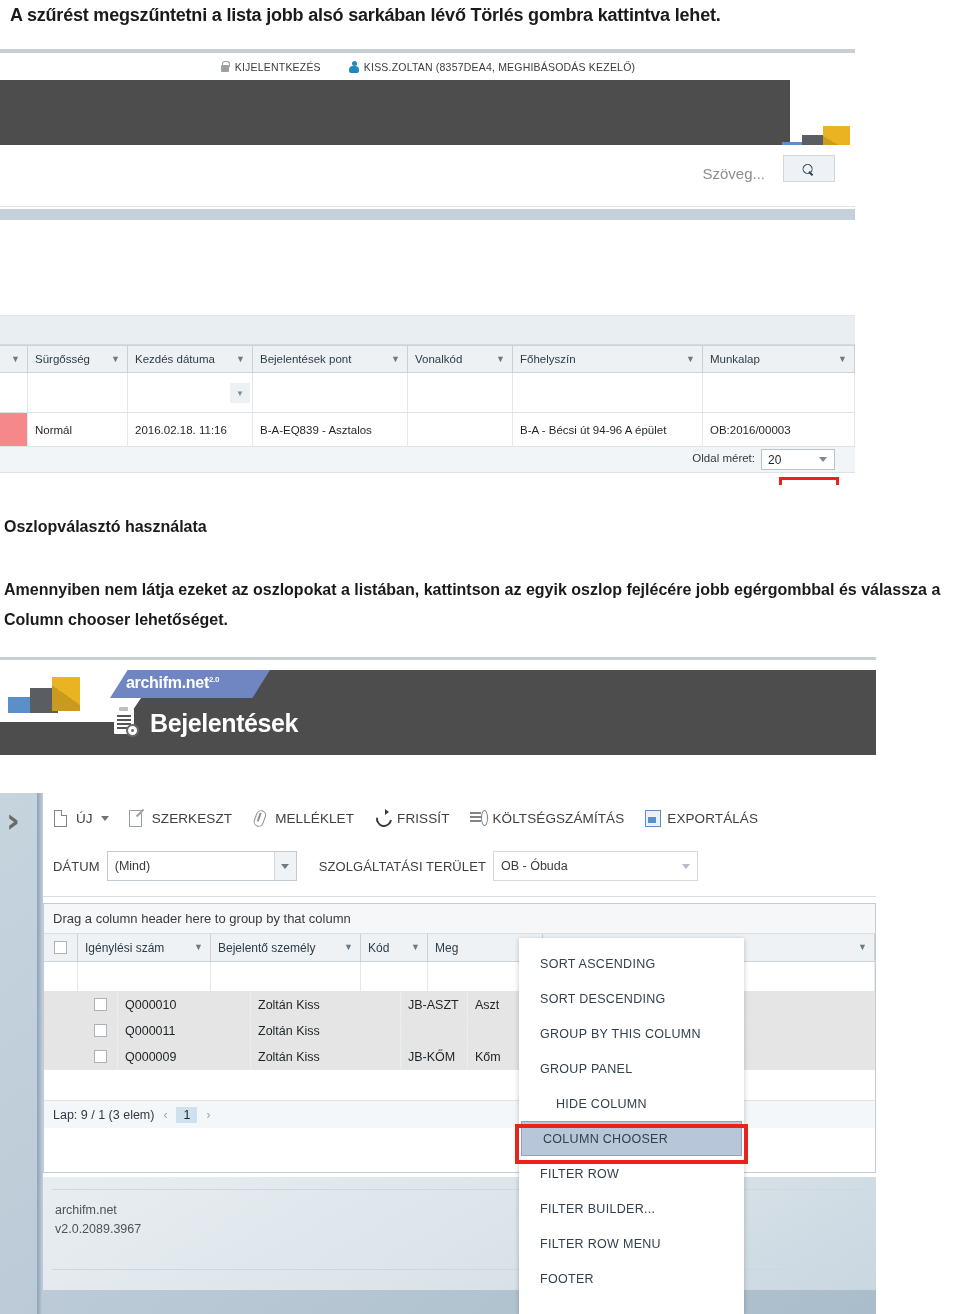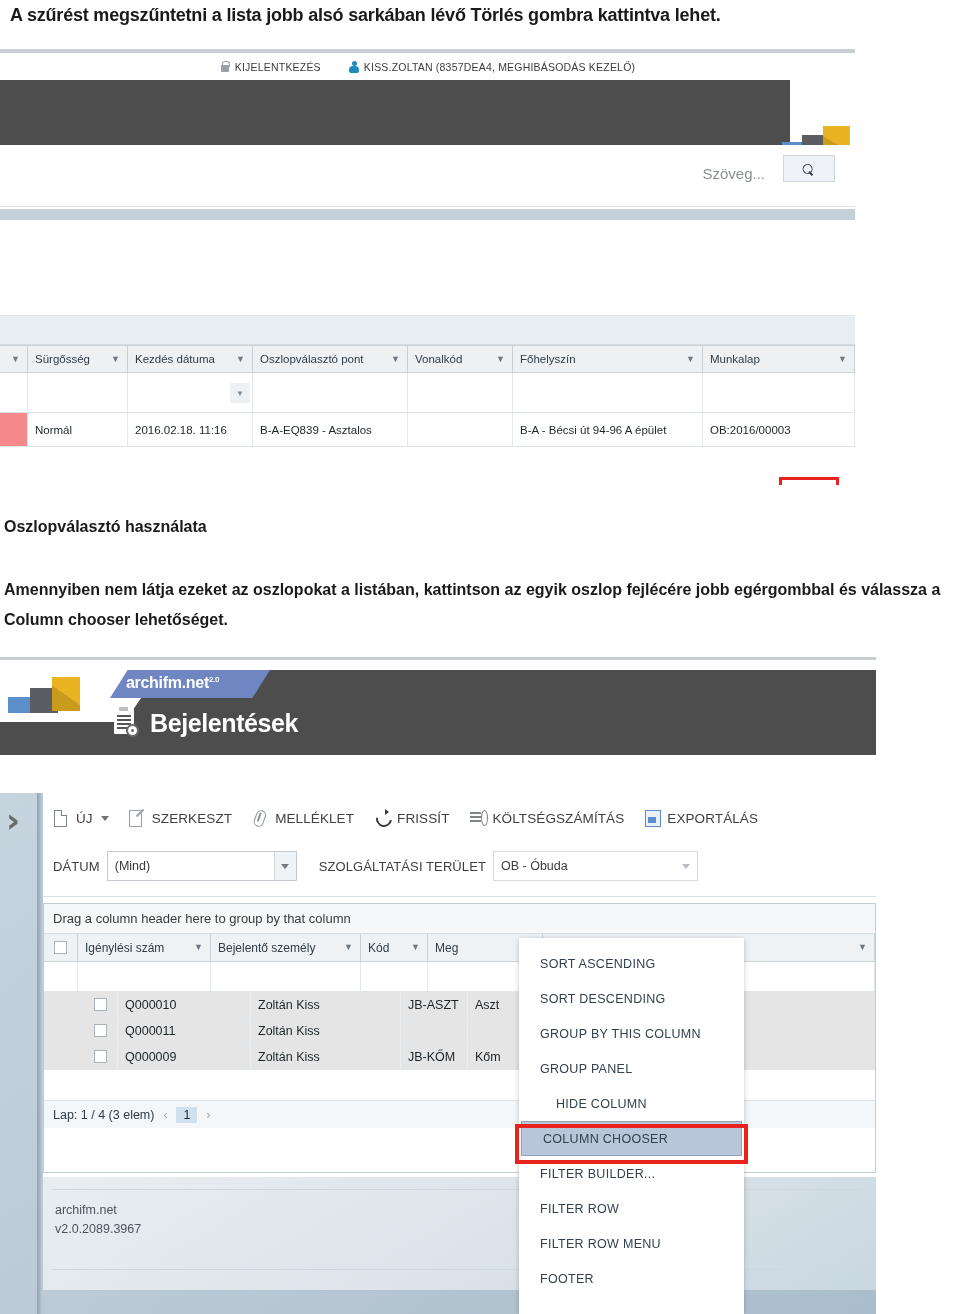--- a/index.html
+++ b/index.html
@@ -351,21 +351,21 @@
           </div>
           <div class="hc" style="width: 100px; flex: 0 0 100px;">
             <span>Sürgősség</span>
             <span class="filter-glyph">▼</span>
           </div>
           <div class="hc" style="width: 125px; flex: 0 0 125px;">
             <span>Kezdés dátuma</span>
             <span class="filter-glyph">▼</span>
           </div>
           <div class="hc" style="width: 155px; flex: 0 0 155px;">
-            <span>Oszlopválasztó pont</span>
+            <span>Bejelentések pont</span>
             <span class="filter-glyph">▼</span>
           </div>
           <div class="hc" style="width: 105px; flex: 0 0 105px;">
             <span>Vonalkód</span>
             <span class="filter-glyph">▼</span>
           </div>
           <div class="hc" style="width: 190px; flex: 0 0 190px;">
             <span>Főhelyszín</span>
             <span class="filter-glyph">▼</span>
           </div>
@@ -388,20 +388,27 @@
       <div class="s1-datarow" id="s1-data">
           <div class="dc redcell" style="width: 28px; flex: 0 0 28px;"></div>
           <div class="dc" style="width: 100px; flex: 0 0 100px;">Normál</div>
           <div class="dc" style="width: 125px; flex: 0 0 125px;">2016.02.18. 11:16</div>
           <div class="dc" style="width: 155px; flex: 0 0 155px;">B-A-EQ839 - Asztalos</div>
           <div class="dc" style="width: 105px; flex: 0 0 105px;"></div>
           <div class="dc" style="width: 190px; flex: 0 0 190px;">B-A - Bécsi út 94-96 A épület</div>
           <div class="dc" style="width: 152px; flex: 0 0 152px;">OB:2016/00003</div>
         </div>
 
+      <div class="s1-pager">
+        <span class="s1-pagesize">Oldal méret:</span>
+        <div class="s1-pagesel">
+          <span>20</span>
+          <span class="caret"></span>
+        </div>
+      </div>
 
       <div class="s1-footer">
         <div class="torles-wrap">
           
         </div>
       </div>
 
     </div>
   </div>
 </div>
@@ -552,21 +559,21 @@
             </div>
             <div class="dc" style="width: 133px; flex: 0 0 133px;">Q000009</div>
             <div class="dc" style="width: 150px; flex: 0 0 150px;">Zoltán Kiss</div>
             <div class="dc" style="width: 67px; flex: 0 0 67px;">JB-KŐM</div>
             <div class="dc" style="width: 115px; flex: 0 0 115px;">Kőm</div>
             <div class="dc" style="width: 332px; flex: 0 0 332px;">épcsőház Aula felé</div>
           </div>
         </div>
 
       <div class="s2-pager">
-        <span>Lap: 1 / 4 (3 elem)</span>
+        <span>Lap: 9 / 1 (3 elem)</span>
         <span class="pg-arrow">‹</span>
         <span class="pg-num">1</span>
         <span class="pg-arrow">›</span>
       </div>
     </div>
 
     <div class="s2-cardfoot">
       <div class="s2-footdiv"></div>
       <div class="s2-foottxt">
         <div>archifm.net</div>
@@ -590,25 +597,25 @@
     <div class="ctx-item">
       <span>GROUP PANEL</span>
     </div>
     <div class="ctx-item indent">
       <span>HIDE COLUMN</span>
     </div>
     <div class="ctx-item highlight">
       <span>COLUMN CHOOSER</span>
     </div>
     <div class="ctx-item">
+      <span>FILTER ROW</span>
+    </div>
+    <div class="ctx-item">
       <span>FILTER BUILDER...</span>
     </div>
     <div class="ctx-item">
-      <span>FILTER ROW</span>
-    </div>
-    <div class="ctx-item">
       <span>FILTER ROW MENU</span>
     </div>
     <div class="ctx-item">
       <span>FOOTER</span>
     </div>
   </div>
 <div class="ctx-hl-frame"></div>
 
 </body></html>

